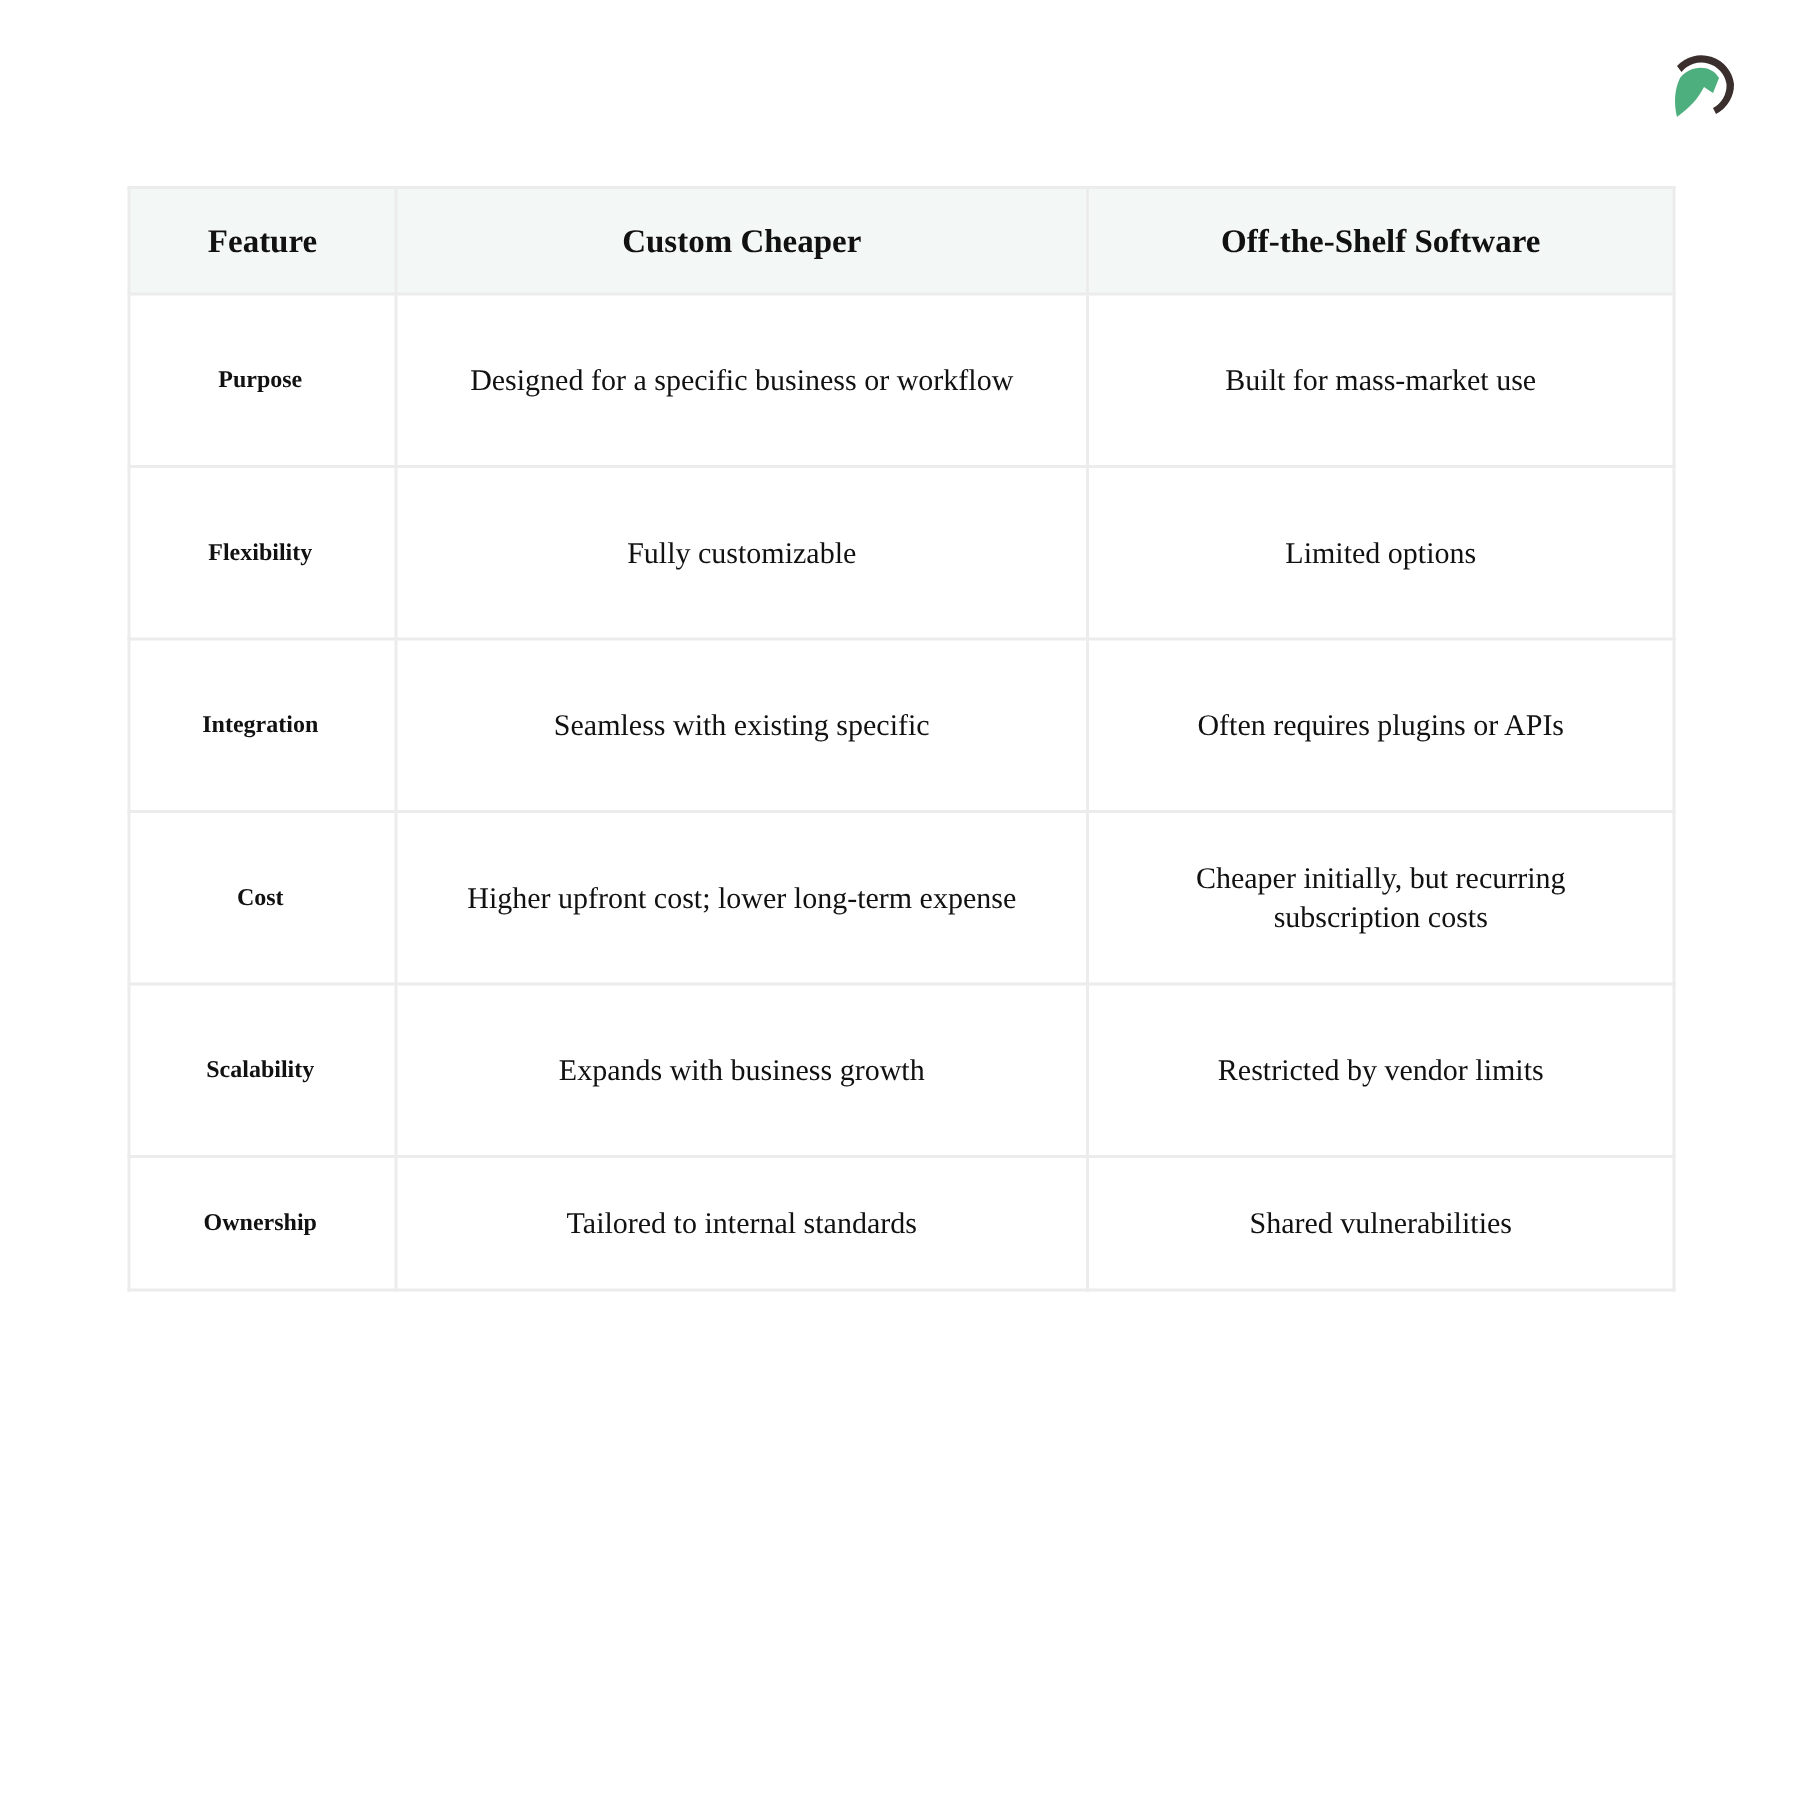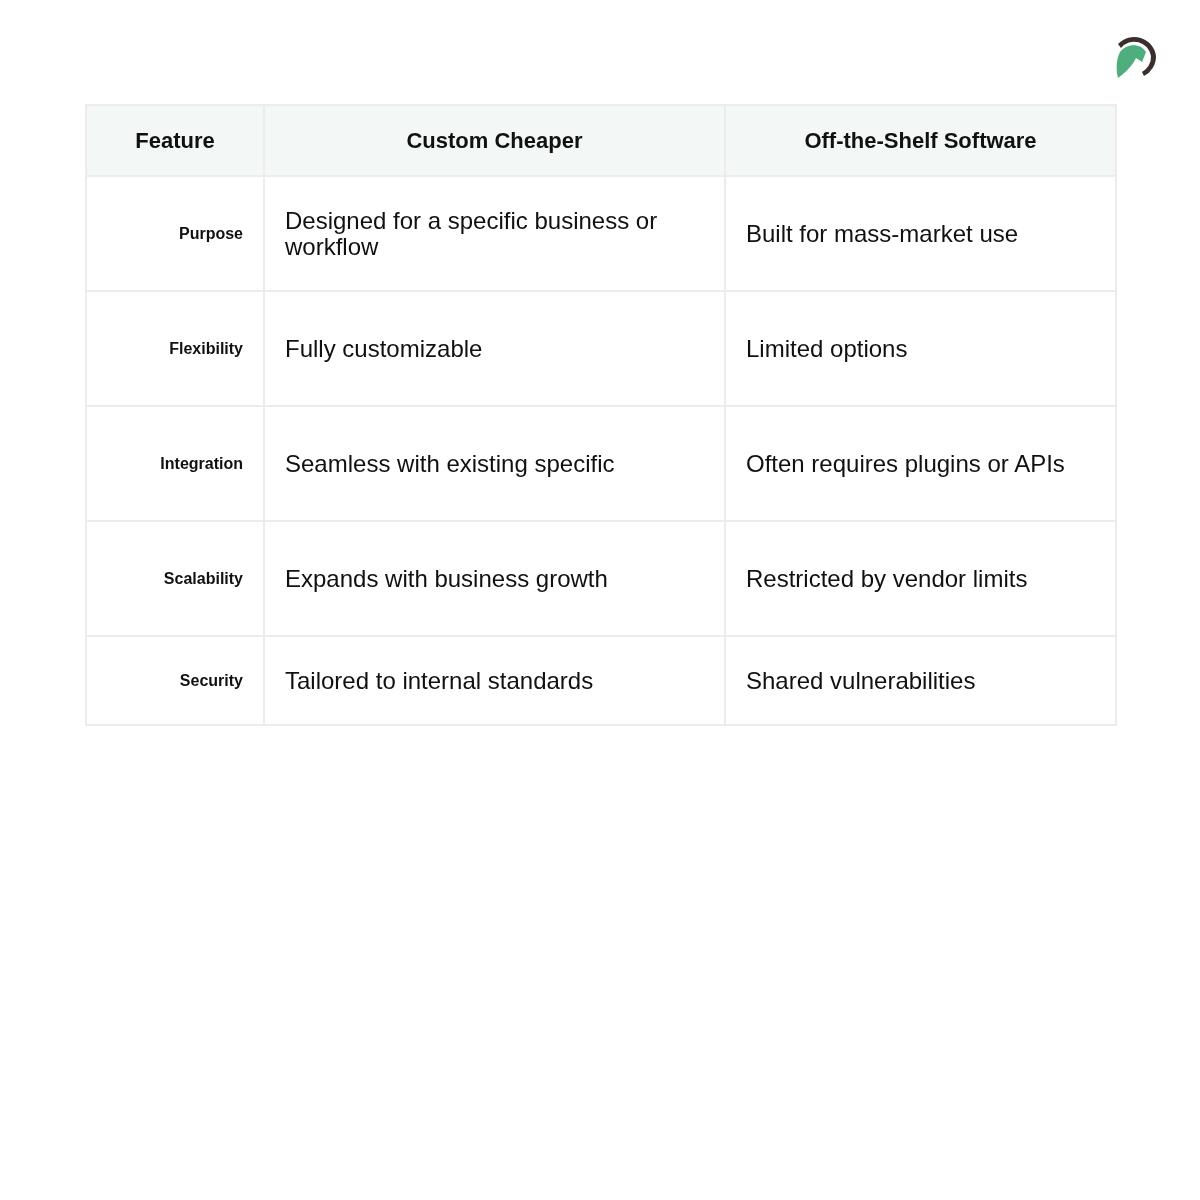--- a/index.html
+++ b/index.html
@@ -3,34 +3,34 @@
 <meta charset="utf-8">
 <style>
   html, body { margin: 0; padding: 0; }
   body {
     width: 1200px; height: 1200px; background: #ffffff; position: relative;
     font-family: "Liberation Sans", "DejaVu Sans", sans-serif; color: #111111;
     overflow: hidden;
   }
   .logo { position: absolute; left: 1112px; top: 32px; width: 50px; height: 52px; }
   table.cmp {
-    position: absolute; left: 85px; top: 104px; width: 1030px;
-    border-collapse: collapse; table-layout: fixed;
+    position: absolute; left: 85px; top: 124px; width: 1030px;
+    border-collapse: collapse; table-layout: fixed; font-family: Liberation Serif, serif;
   }
   table.cmp th, table.cmp td { border: 2px solid #ececec; }
   table.cmp thead th {
     background: #f3f8f6; height: 69px; font-size: 22px; font-weight: bold;
     text-align: center; color: #111111; padding: 0;
   }
   table.cmp tbody td {
-    height: 113px; font-size: 24px; padding: 0 20px; line-height: 26px;
+    height: 113px; font-size: 20px; text-align: center; padding: 0 20px; line-height: 26px;
   }
   table.cmp tbody tr:last-child td { height: 87px; }
   table.cmp tbody td.feat {
-    text-align: right; font-weight: bold; font-size: 16px; padding-left: 17px;
+    text-align: center; font-weight: bold; font-size: 16px; padding-left: 17px;
   }
   col.c1 { width: 178px; } col.c2 { width: 461px; } col.c3 { width: 391px; }
 </style>
 </head>
 <body>
 
 <div class="logo">
   <svg width="50" height="52" viewBox="0 0 50 52">
     <path d="M6 12 A22 22 0 0 1 44 24 A22 22 0 0 1 32 44 L30 40 A17 17 0 0 0 39 24 A17 17 0 0 0 9 16 Z" fill="#3a2f2d"></path>
     <path d="M8 20 C14 12 28 10 34 20 L30 30 L24 26 C20 34 14 40 6 46 C4 38 4 28 8 20 Z" fill="#4caf7d"></path>
@@ -60,23 +60,28 @@
       <td class="feat">Flexibility</td>
       <td>Fully customizable</td>
       <td>Limited options</td>
     </tr>
     <tr>
       <td class="feat">Integration</td>
       <td>Seamless with existing specific</td>
       <td>Often requires plugins or APIs</td>
     </tr>
     <tr>
+      <td class="feat">Cost</td>
+      <td>Higher upfront cost; lower long-term expense</td>
+      <td>Cheaper initially, but recurring subscription costs</td>
+    </tr>
+    <tr>
       <td class="feat">Scalability</td>
       <td>Expands with business growth</td>
       <td>Restricted by vendor limits</td>
     </tr>
     <tr>
-      <td class="feat">Security</td>
+      <td class="feat">Ownership</td>
       <td>Tailored to internal standards</td>
       <td>Shared vulnerabilities</td>
     </tr>
   </tbody>
 </table>
 
 </body></html>

